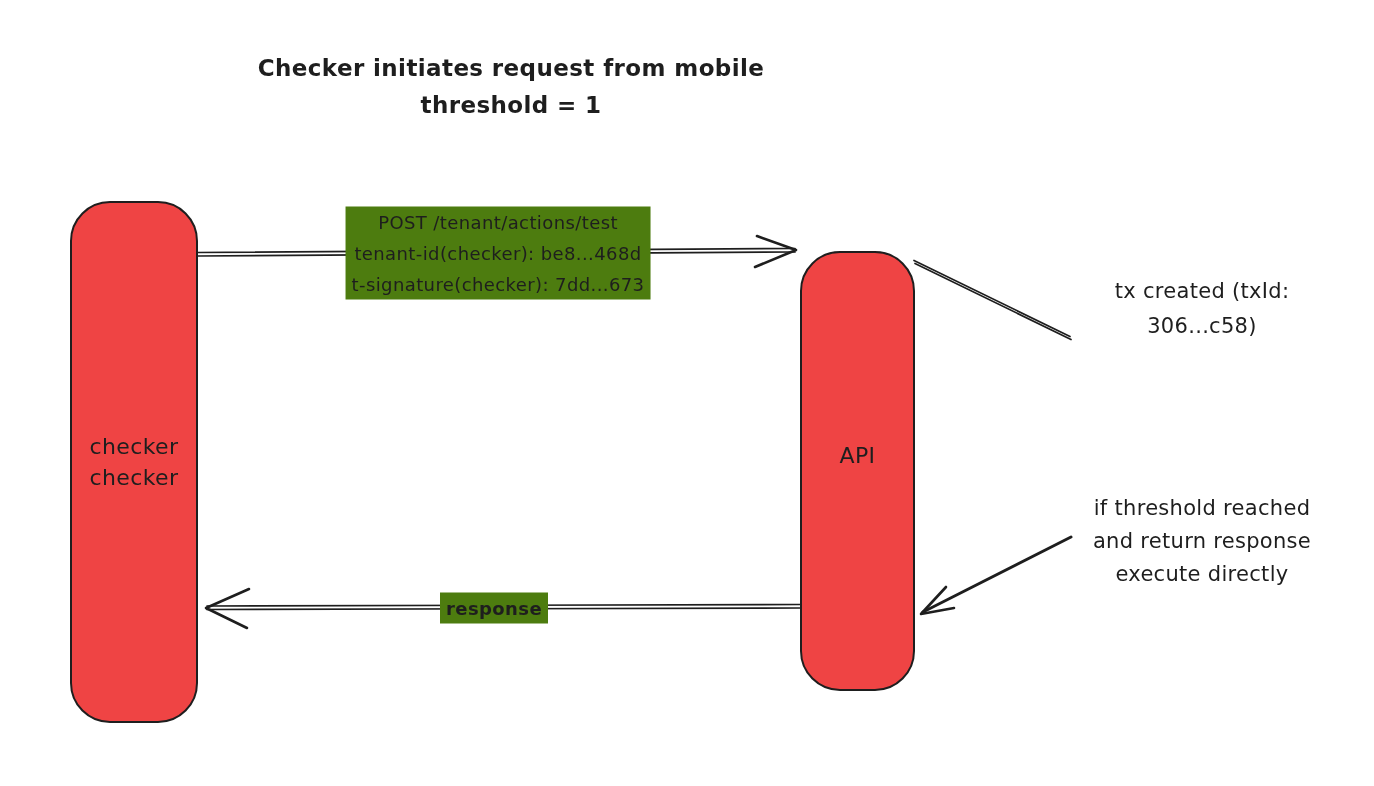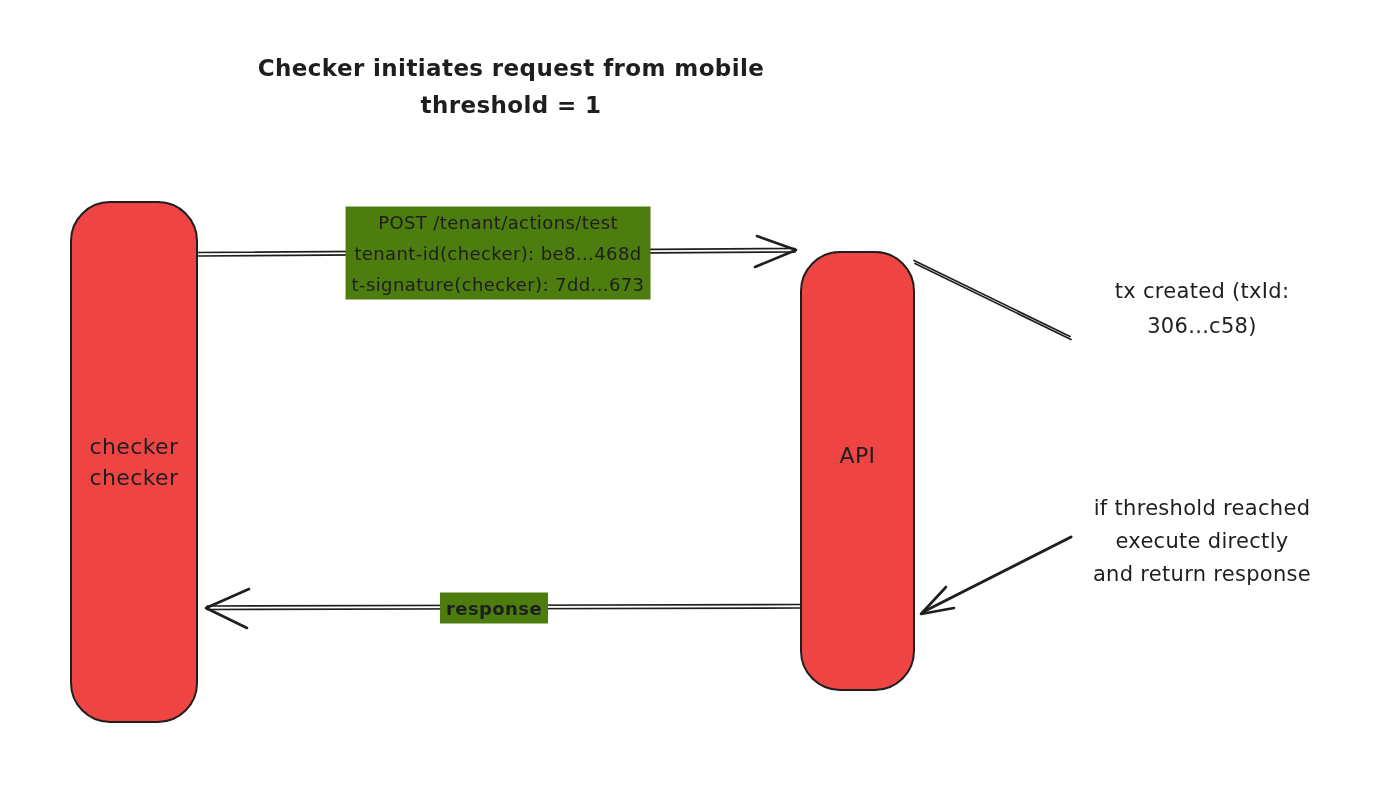--- a/index.html
+++ b/index.html
@@ -128,17 +128,17 @@
   <div class="t msg" style="left:494px; top:608px;font-weight:bold;">response</div>
 
   <div class="t note tx" style="left:1202px; top:309px;">
     <div>tx created (txId:</div>
     <div>306...c58)</div>
   </div>
 
 
   <div class="t note thr" style="left:1202px; top:541px;">
     <div>if threshold reached</div>
+    <div>and return response</div>
     <div>execute directly</div>
-    <div>and return response</div>
   </div>
 
 </div>
 
 </body></html>

